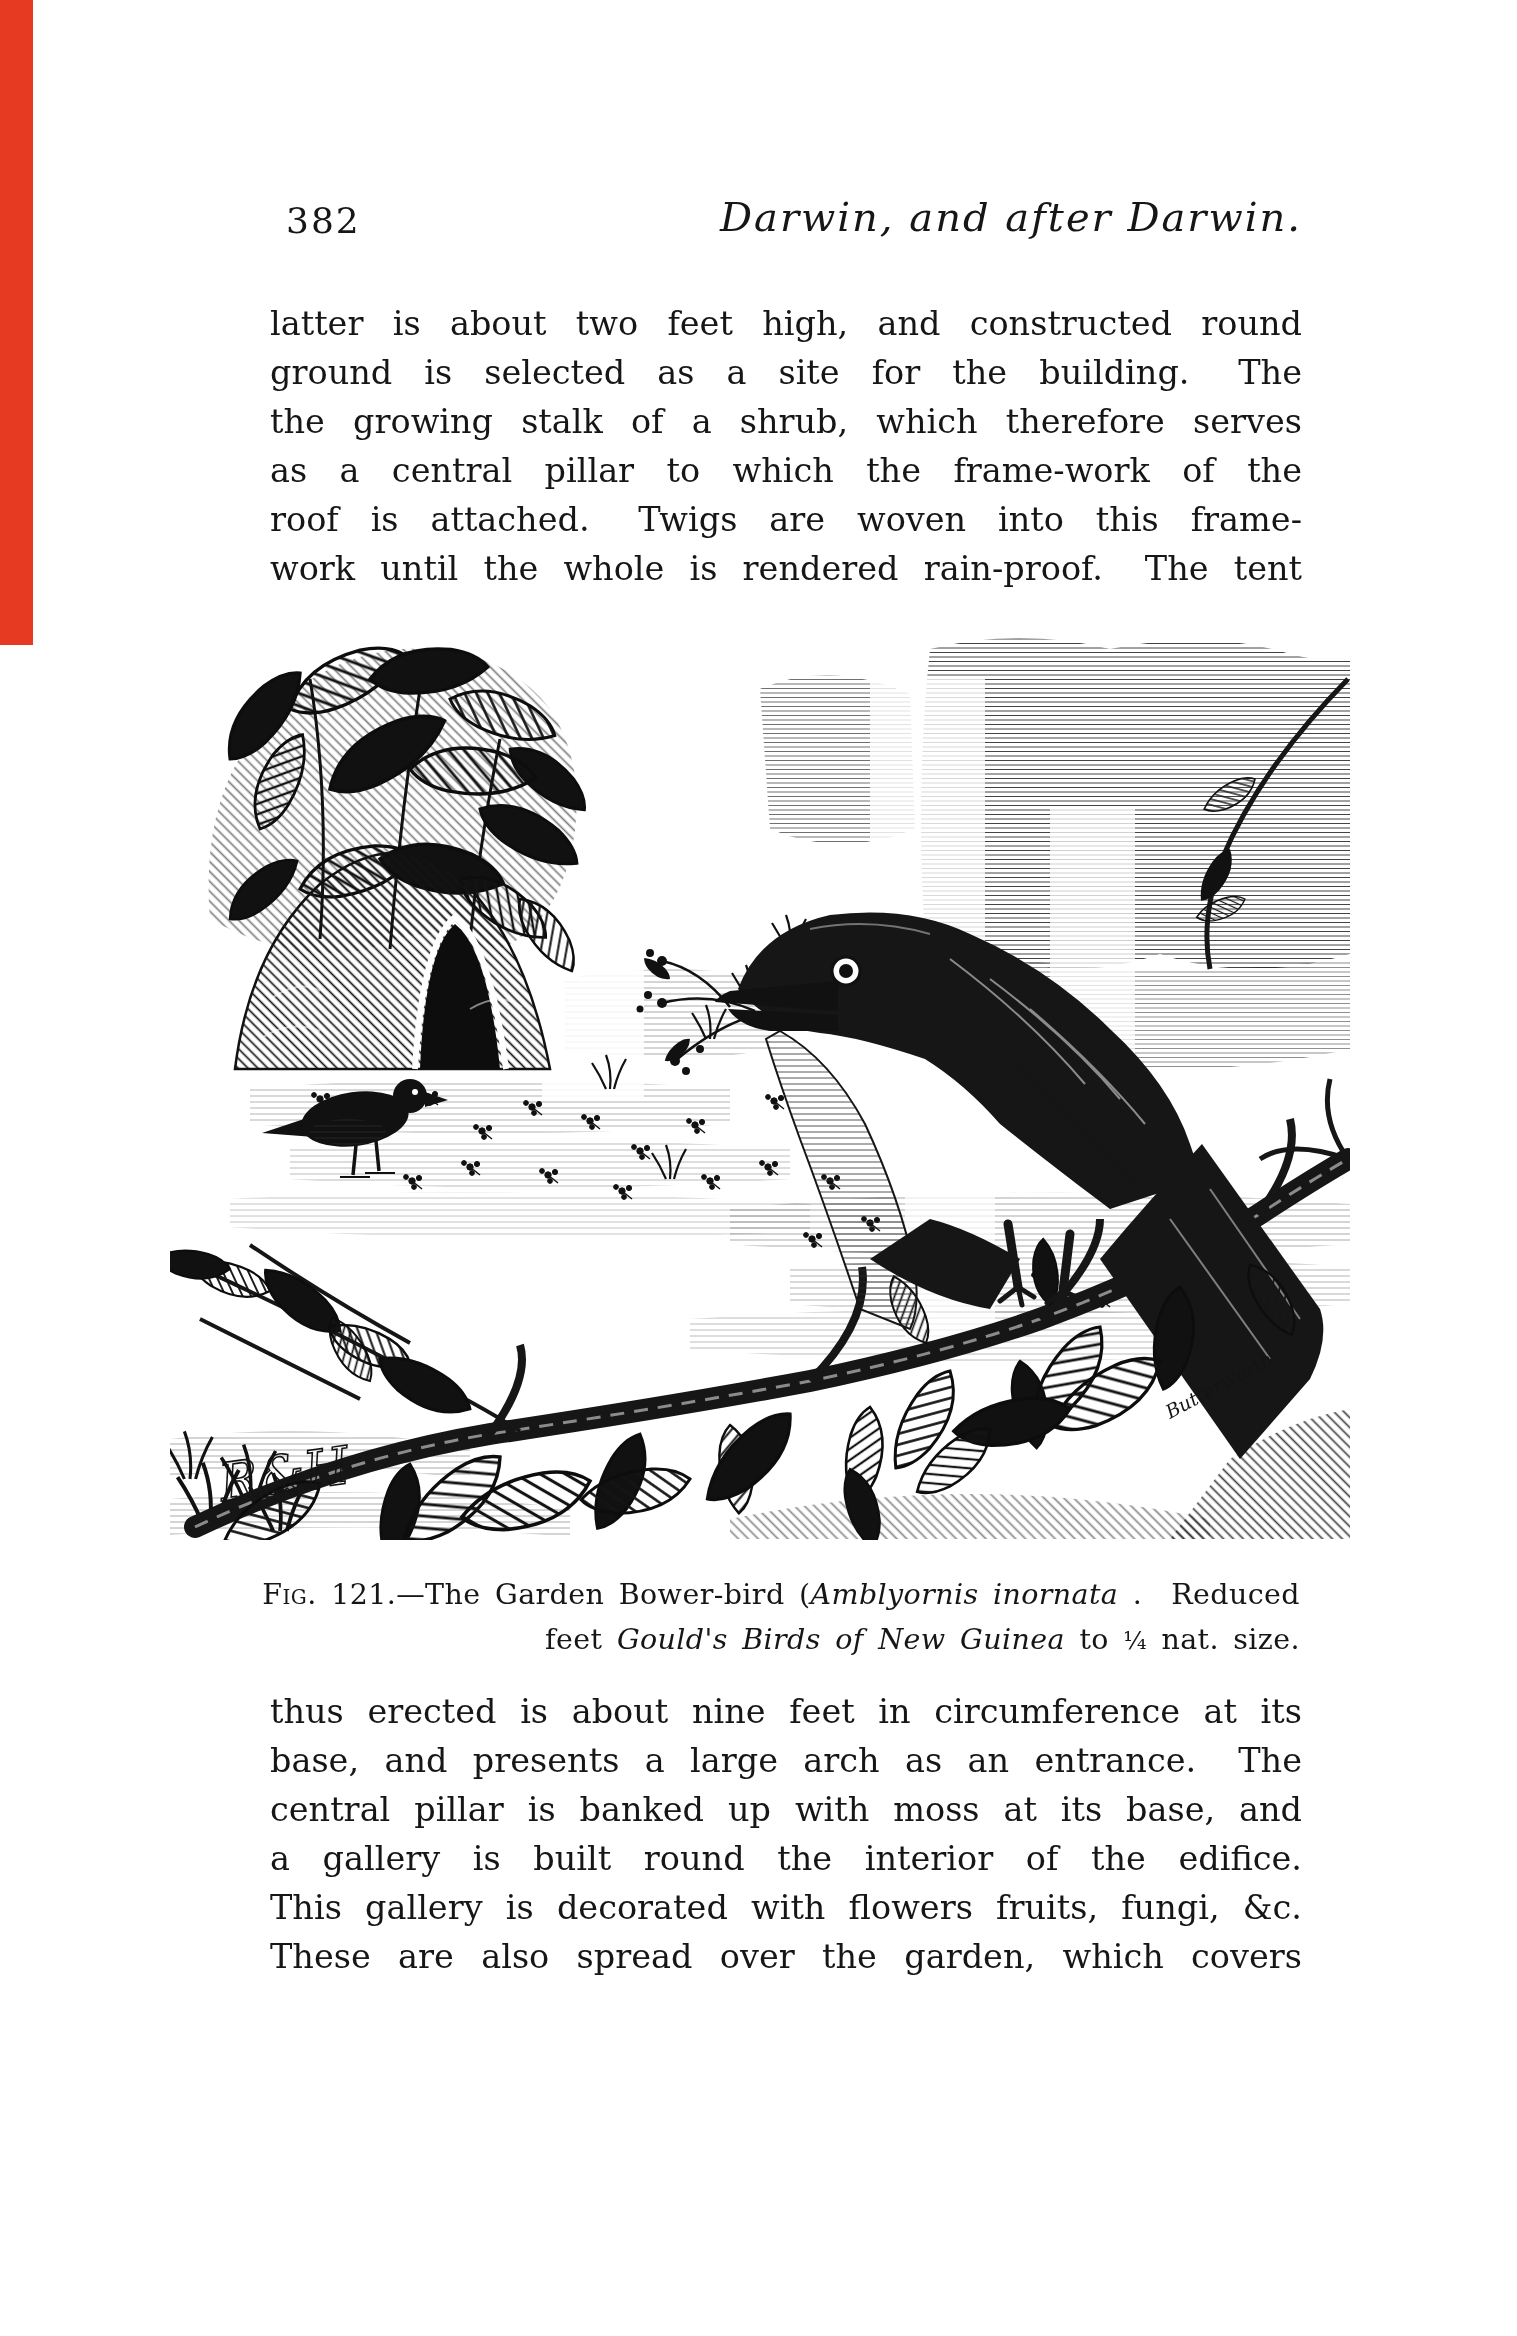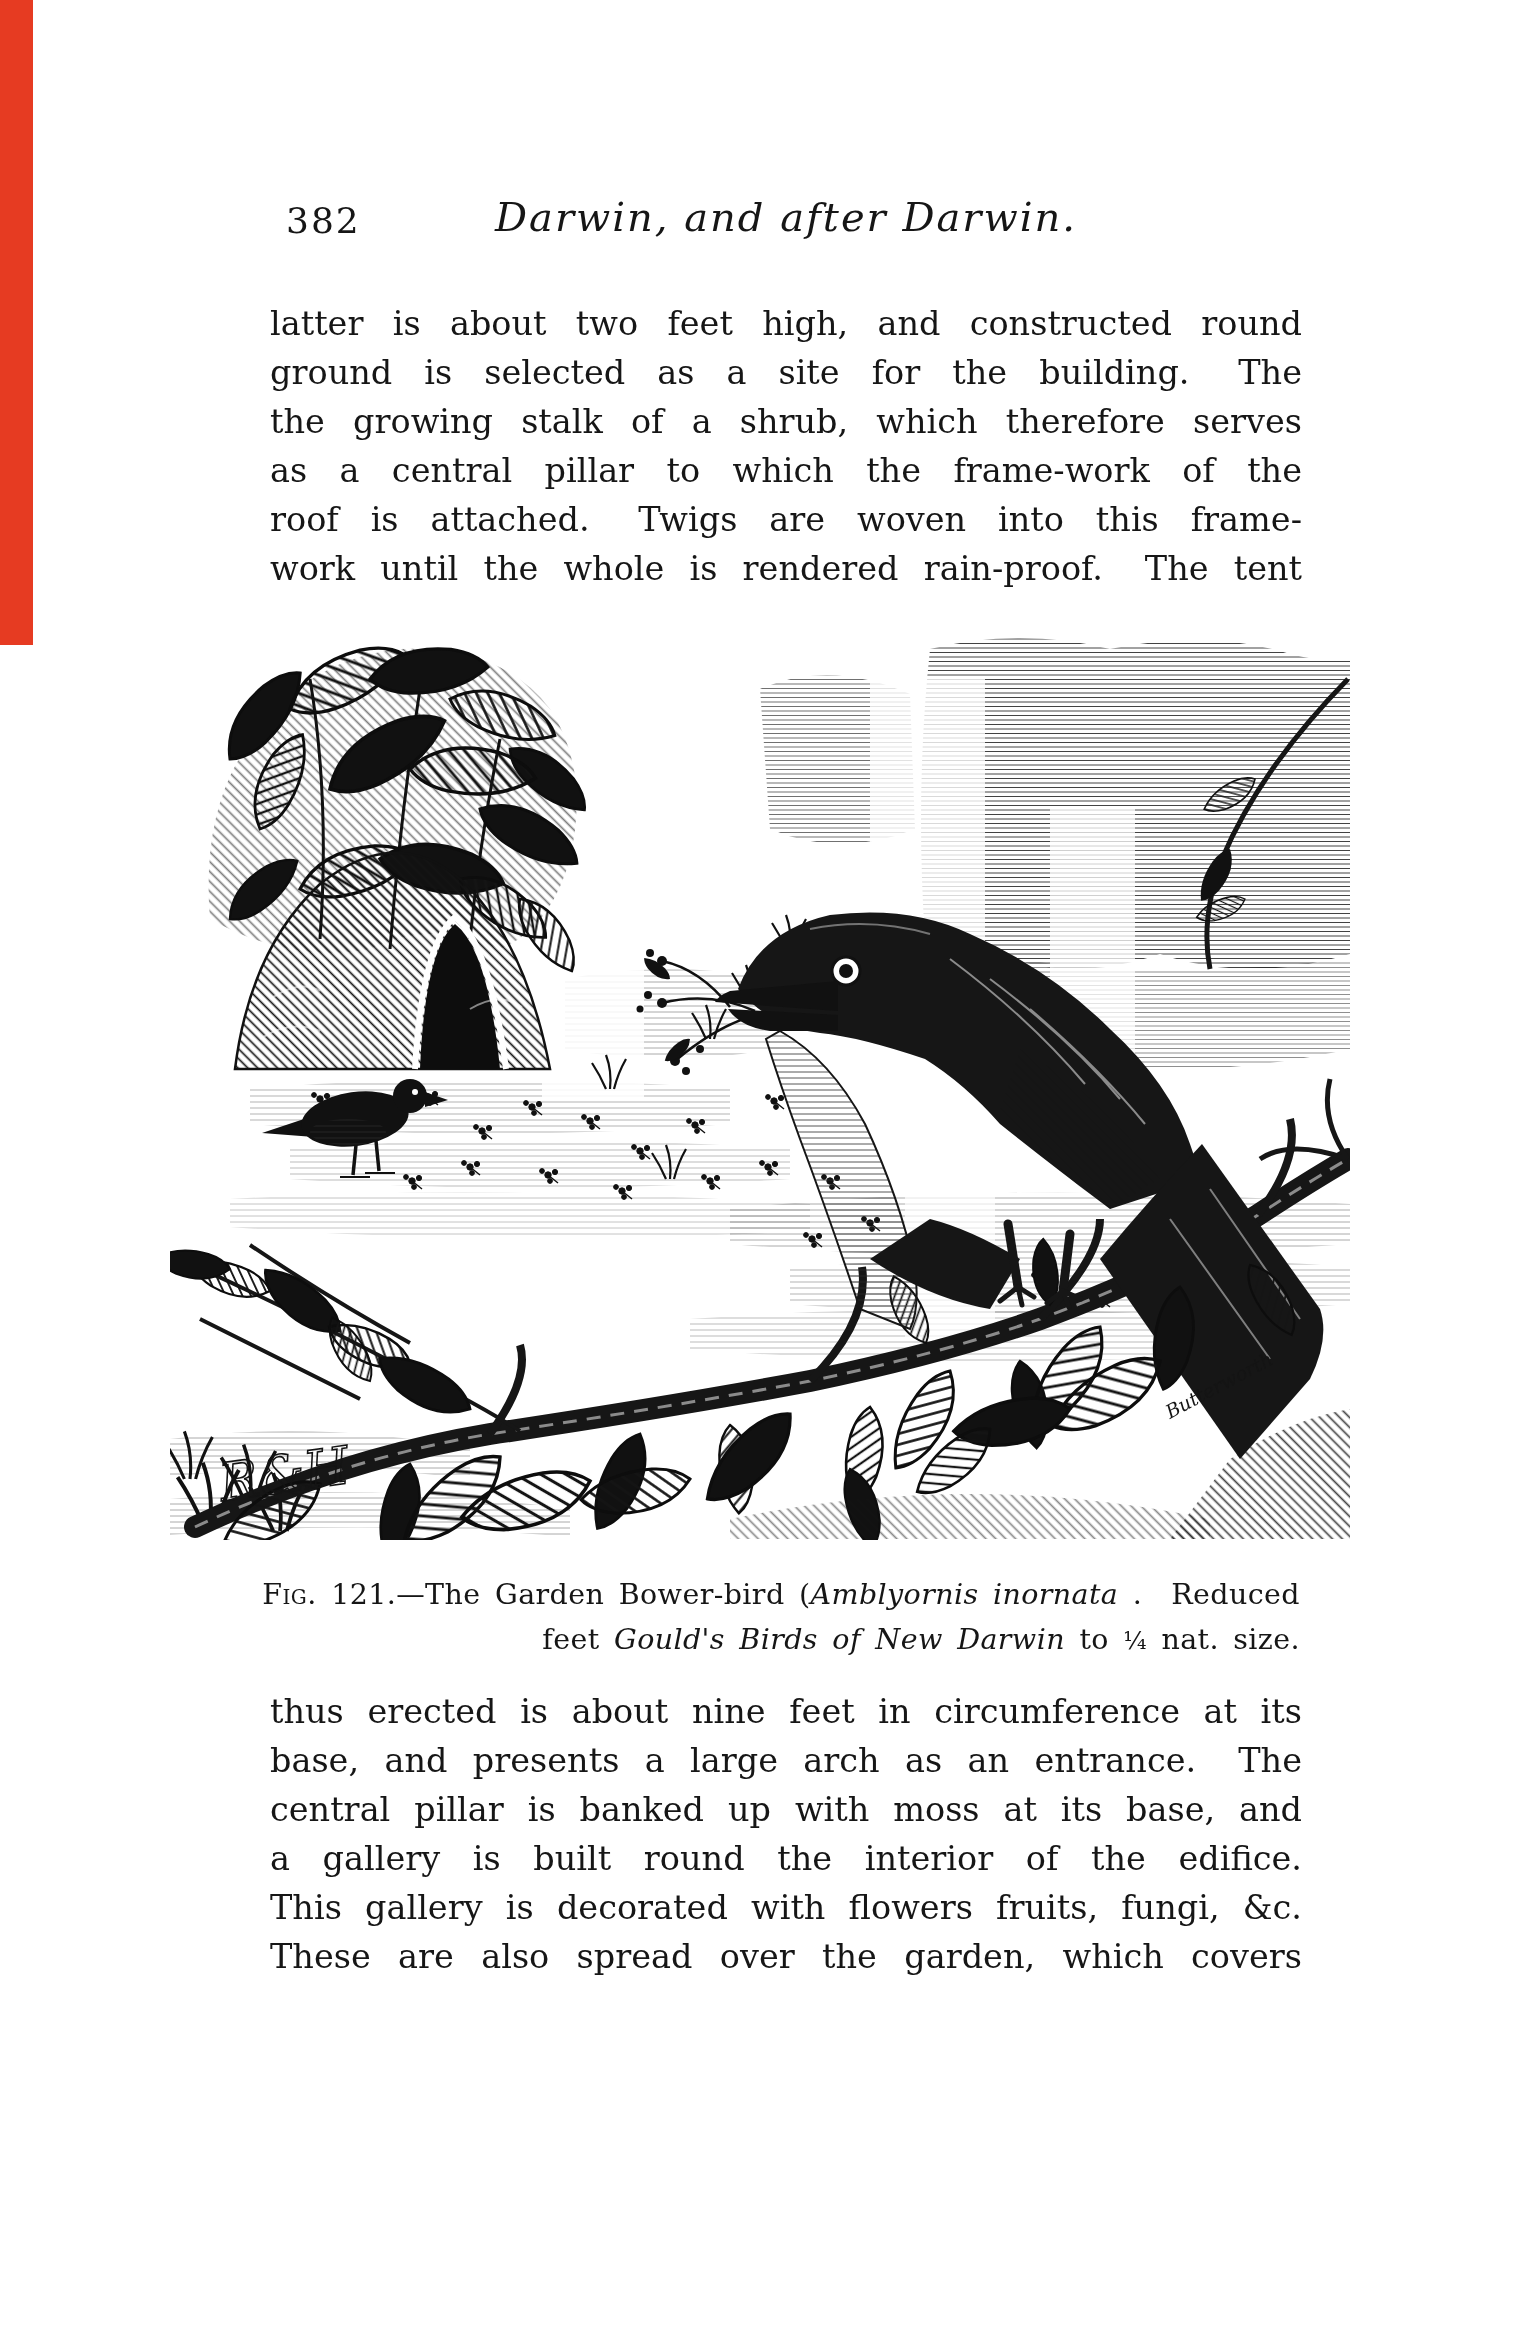--- a/index.html
+++ b/index.html
@@ -4,21 +4,21 @@
 <style>
   html,body{margin:0;padding:0;background:#9a9a9a;}
   .page{
     position:relative;width:1517px;height:2336px;background:#ffffff;
     font-family:"DejaVu Serif", serif;color:#161616;overflow:hidden;
     margin:0 auto;
   }
   .bookmark{position:absolute;left:0;top:0;width:33px;height:645px;background:#e63b22;}
   .running-head{position:absolute;left:270px;top:194px;width:1032px;height:52px;}
   .page-num{position:absolute;left:16px;top:6px;font-size:36px;letter-spacing:2px;text-align:center;}
-  .head-title{text-align:center;font-style:italic;font-size:40px;letter-spacing:2px;white-space:nowrap;}
+  .head-title{text-align:right;font-style:italic;font-size:40px;letter-spacing:2px;white-space:nowrap;}
   .para{position:absolute;left:270px;width:1032px;}
   .para-top{top:299px;}
   .para-bottom{top:1687px;}
   .tline{
     height:49px;line-height:49px;font-size:33.5px;
     text-align:justify;text-align-last:justify;white-space:nowrap;
   }
   .figure-wrap{position:absolute;left:170px;top:618px;width:1180px;height:922px;}
   .figure-wrap svg{display:block;width:1180px;height:922px;}
   .caption{
@@ -259,21 +259,21 @@
       </g>
 
       <text x="52" y="882" font-size="52" font-style="italic" font-family="DejaVu Serif, serif" fill="none" stroke="#141414" stroke-width="1.6" transform="rotate(-8 52 882)">R&amp;H</text>
       <text x="1000" y="800" font-size="19" font-style="italic" font-family="DejaVu Serif, serif" fill="#141414" transform="rotate(-28 1000 800)">Butterworth</text>
     </svg>
   </div>
 
   <div class="caption">
     <span><span class="sc">Fig. 121.</span><span>—The Garden Bower-bird (</span><span class="it">Amblyornis inornata</span><span> .  Reduced</span></span>
     <br>
-    <span><span>feet </span><span class="it">Gould's Birds of New Darwin</span><span> to </span><span class="frac">¼</span><span> nat. size.</span></span>
+    <span><span>feet </span><span class="it">Gould's Birds of New Guinea</span><span> to </span><span class="frac">¼</span><span> nat. size.</span></span>
   </div>
 
   <div class="para para-bottom">
     <div class="tline">thus erected is about nine feet in circumference at its</div>
     <div class="tline">base, and presents a large arch as an entrance.  The</div>
     <div class="tline">central pillar is banked up with moss at its base, and</div>
     <div class="tline">a gallery is built round the interior of the edifice.</div>
     <div class="tline">This gallery is decorated with flowers fruits, fungi, &amp;c.</div>
     <div class="tline">These are also spread over the garden, which covers</div>
   </div>

